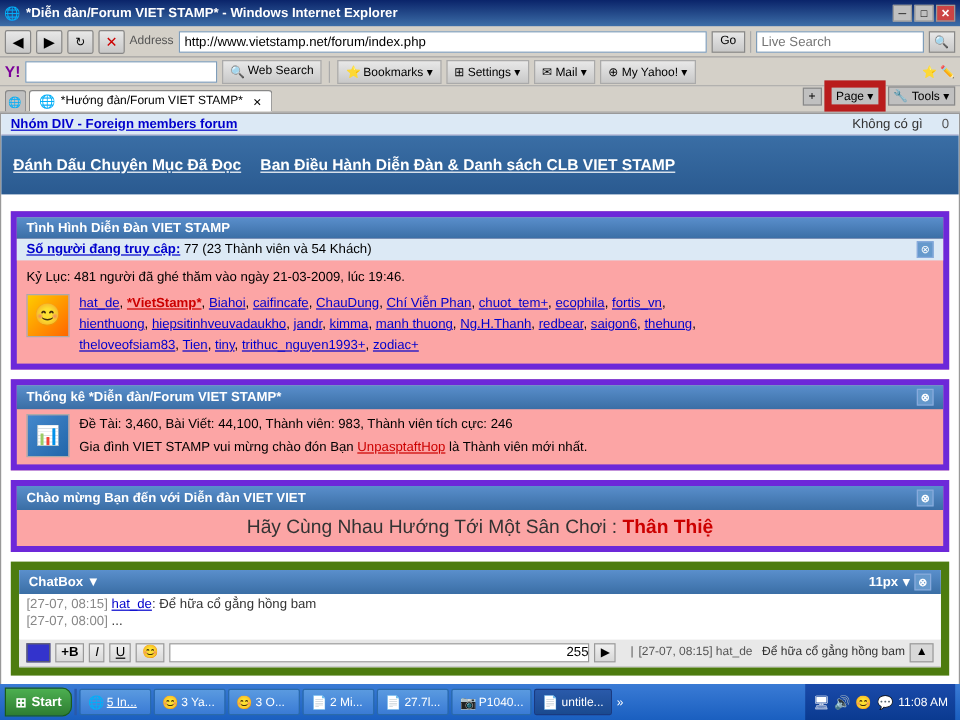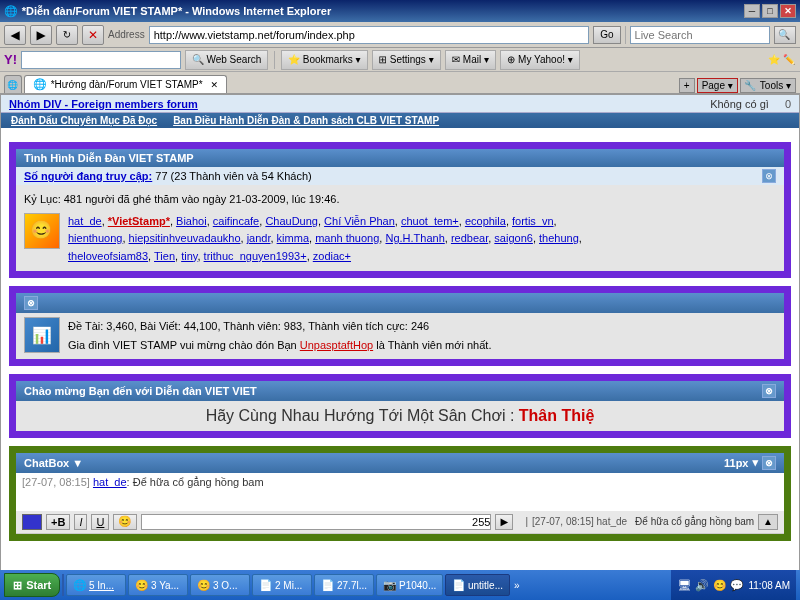--- a/index.html
+++ b/index.html
@@ -132,38 +132,38 @@
       display: flex;
       align-items: center;
       padding: 0 8px;
       font-size: 11px;
       color: #333;
     }
 
     
     .nav-links-bar {
       background: linear-gradient(to bottom, #3a6ea5, #2a5a90);
-      padding: 2px 10px;
+      padding: 17px 10px;
       display: flex;
       align-items: flex-end;
       gap: 16px;
-      font-size: 10px;
+      font-size: 13px;
     }
     .nav-link {
       color: #fff;
       text-decoration: underline;
       cursor: pointer;
       font-weight: bold;
     }
 
     
     .section-box {
-      border: 7px solid #6d28d9;
+      border: 5px solid #6d28d9;
       margin: 8px;
-      background: #e5e5e5;
+      background: #fca5a5;
     }
     .section-header {
       background: linear-gradient(to bottom, #5a8fcc, #3a6ea5);
       color: white;
       font-weight: bold;
       padding: 3px 8px;
       font-size: 11px;
       display: flex;
       align-items: center;
       justify-content: space-between;
@@ -430,21 +430,21 @@
 <div class="tabs-bar">
   <div style="height:18px;width:18px;background:#c0c0c0;border:1px solid #888;border-bottom:none;border-radius:3px 3px 0 0;display:flex;align-items:center;justify-content:center;font-size:9px;color:#cc6600;">🌐</div>
   <div class="tab active">
     <span>🌐</span>
     <span style="font-size:10px;">*Hướng đàn/Forum VIET STAMP*</span>
     <span style="font-size:9px;margin-left:4px;cursor:pointer;">✕</span>
   </div>
   <div style="flex:1;"></div>
   <div style="display:flex;align-items:center;gap:2px;font-size:10px;">
     <span style="background:#c0c0c0;border:1px solid #888;padding:1px 4px;cursor:pointer;">+</span>
-    <span style="background:#c0c0c0;border:1px solid #b91c1c;padding:1px 4px;cursor:pointer;">Page ▾</span>
+    <span style="background:#c0c0c0;border:6px solid #b91c1c;padding:1px 4px;cursor:pointer;">Page ▾</span>
     <span style="background:#c0c0c0;border:1px solid #888;padding:1px 4px;cursor:pointer;">🔧 Tools ▾</span>
   </div>
 </div>
 
 <div class="content-area">
 
   <div class="forum-header-strip">
     <span style="color:#0000cc;text-decoration:underline;cursor:pointer;font-weight:bold;">Nhóm DIV - Foreign members forum</span>
     <span style="flex:1;"></span>
     <span>Không có gì</span>
@@ -499,20 +499,21 @@
           <span class="user-link">tiny</span>,
           <span class="user-link">trithuc_nguyen1993+</span>,
           <span class="user-link">zodiac+</span>
         </div>
       </div>
     </div>
   </div>
 
   <div class="section-box">
     <div class="section-header">
+      <span>Thống kê *Diễn đàn/Forum VIET STAMP*</span>
       <div class="icon-x">⊗</div>
     </div>
     <div class="stat-body">
       <div class="stat-icon">📊</div>
       <div class="stat-text">
         <div>
           <span>Đề Tài: 3,460, Bài Viết: 44,100, Thành viên: 983, Thành viên tích cực: 246</span>
         </div>
         <div>
           <span>Gia đình VIET STAMP vui mừng chào đón Bạn </span><span class="red-link">UnpasptaftHop</span><span> là Thành viên mới nhất.</span>
@@ -538,20 +539,24 @@
         <span>11px</span>
         <span style="cursor:pointer;">▾</span>
         <div style="width:14px;height:14px;background:#6699cc;border:1px solid #88aadd;display:flex;align-items:center;justify-content:center;font-size:9px;cursor:pointer;color:white;">⊗</div>
       </div>
     </div>
     <div class="chatbox-messages">
       <div class="chat-msg">
         <span class="time">[27-07, 08:15]</span>
         <span class="user">hat_de</span>:
         <span>Để hữa cổ gẳng hồng bam</span>
+      </div>
+      <div class="chat-msg">
+        <span class="time">[27-07, 08:00]</span>
+        <span>...</span>
       </div>
     </div>
     <div class="chatbox-toolbar">
       <div class="chat-color-box"></div>
       <button class="chat-btn" style="font-weight:bold;">+B</button>
       <button class="chat-btn" style="font-style:italic;">I</button>
       <button class="chat-btn" style="text-decoration:underline;">U</button>
       <button class="chat-btn">😊</button>
       <input class="chat-input" value="255" style="width: 30px; text-align: right;">
       <div class="chat-send">▶</div>

